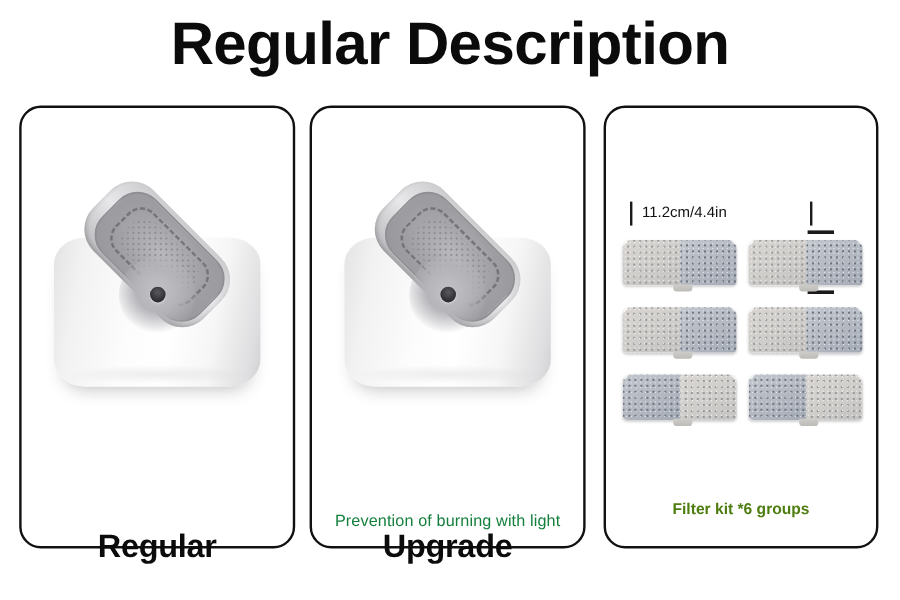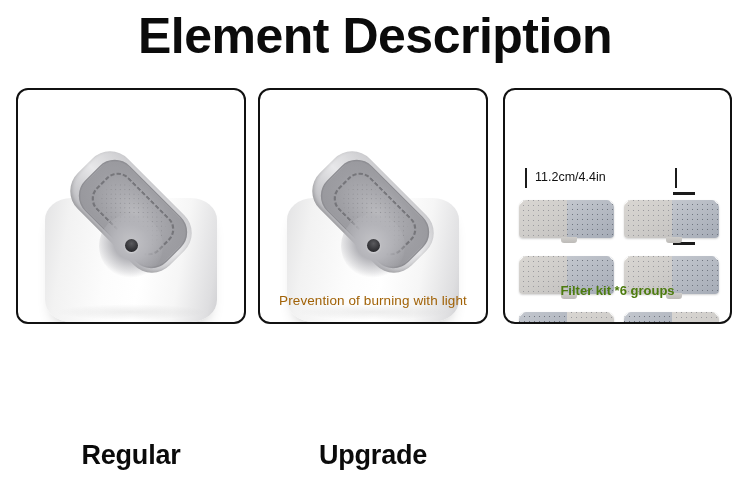--- a/index.html
+++ b/index.html
@@ -34,23 +34,23 @@
   .panels {
     position: absolute;
     top: 88px;
     left: 0;
     width: 750px;
     height: 340px;
   }
   .panel {
     position: absolute;
     top: 0;
-    height: 236px;
+    height: 369px;
     border: 2px solid #111111;
-    border-radius: 12px;
+    border-radius: 18px;
     background: #ffffff;
     box-sizing: border-box;
     overflow: hidden;
   }
   #panel-0 { left: 16px;  width: 230px; }
   #panel-1 { left: 258px; width: 230px; }
   #panel-2 { left: 503px; width: 229px; }
 
   
   .fountain-wrap {
@@ -166,21 +166,21 @@
   }
 
   
   .red-note {
     position: absolute;
     left: 0;
     right: 0;
     bottom: 14px;
     text-align: center;
     font-size: 13.5px;
-    color: #a16207;
+    color: #15803d;
     letter-spacing: 0.1px;
     white-space: nowrap;
   }
 
   
   .filter-area {
     position: absolute;
     left: 0; top: 0;
     width: 100%; height: 100%;
   }
@@ -335,21 +335,21 @@
     color: #0b0b0b;
     letter-spacing: -0.2px;
   }
   #caption-0 { left: 16px;  width: 230px; }
   #caption-1 { left: 258px; width: 230px; }
   #caption-2 { left: 503px; width: 229px; }
 </style>
 </head>
 <body>
 
-<div class="page-title">Element Description</div>
+<div class="page-title">Regular Description</div>
 
 <div class="panels">
 
   <div class="panel" id="panel-0">
     <div class="fountain-wrap">
       <div class="fountain">
         <div class="f-body"></div>
         <div class="f-rim"></div>
         <div class="f-plate">
           <div class="f-ring"></div>

